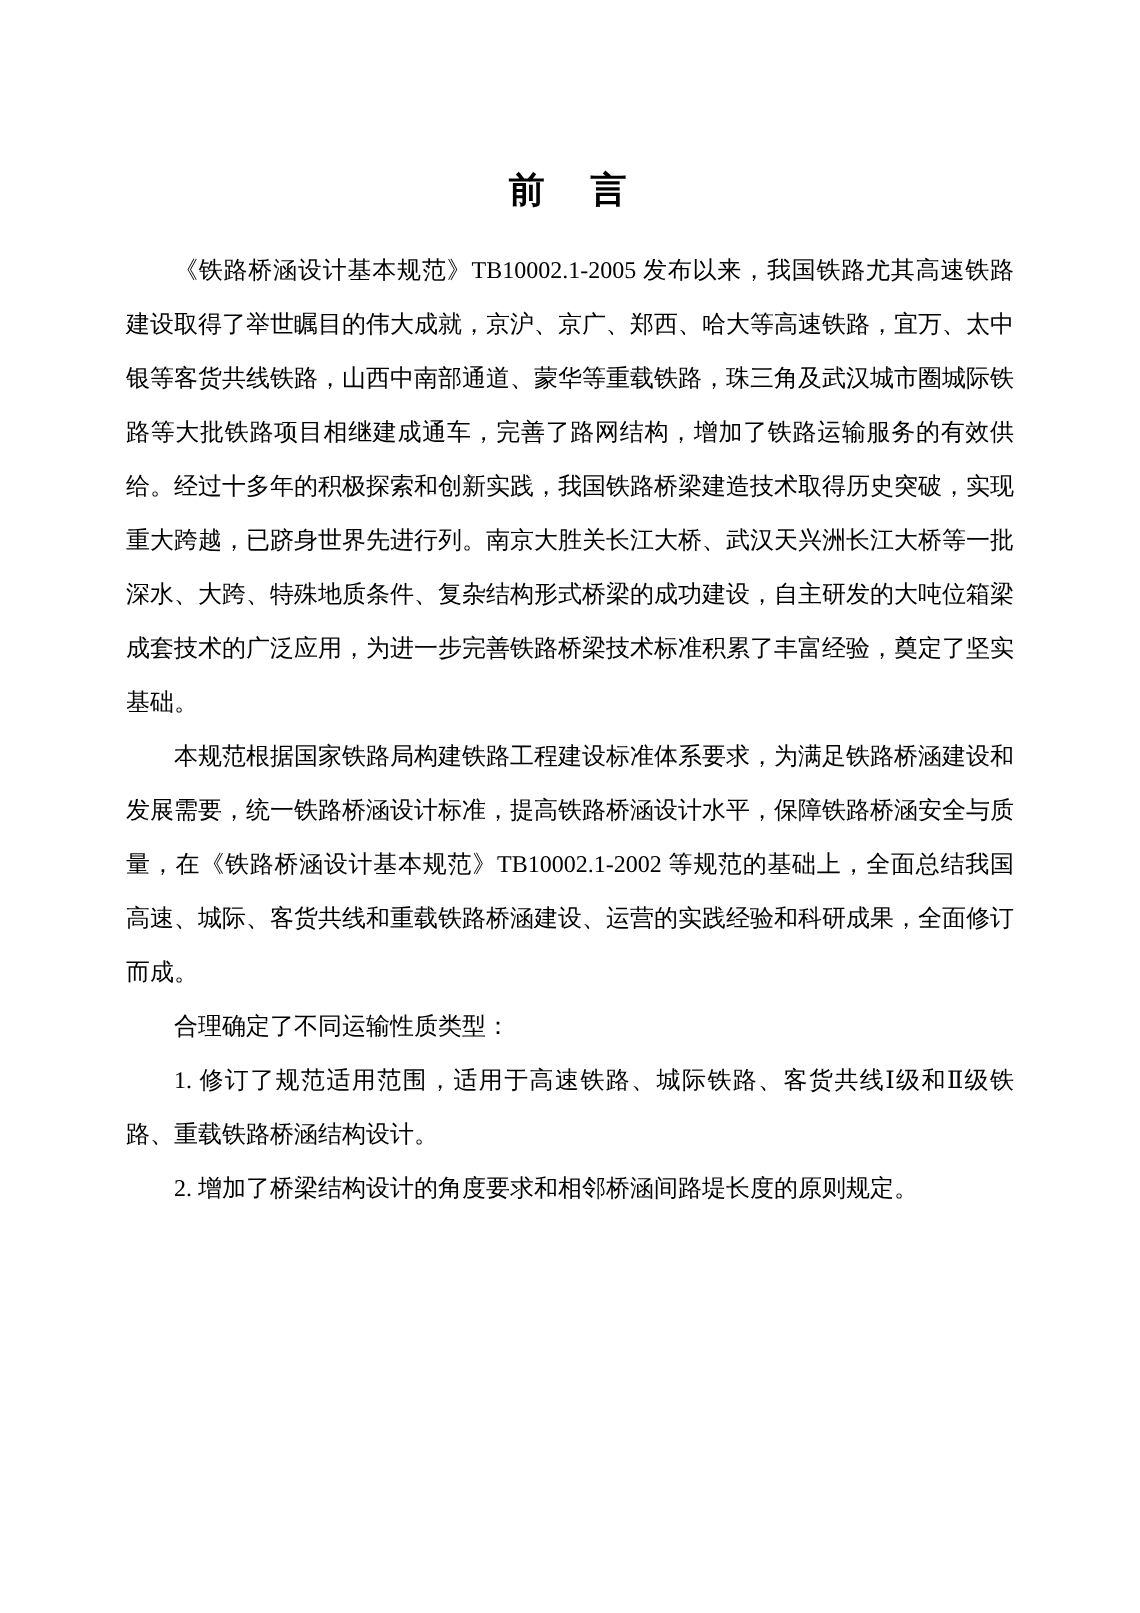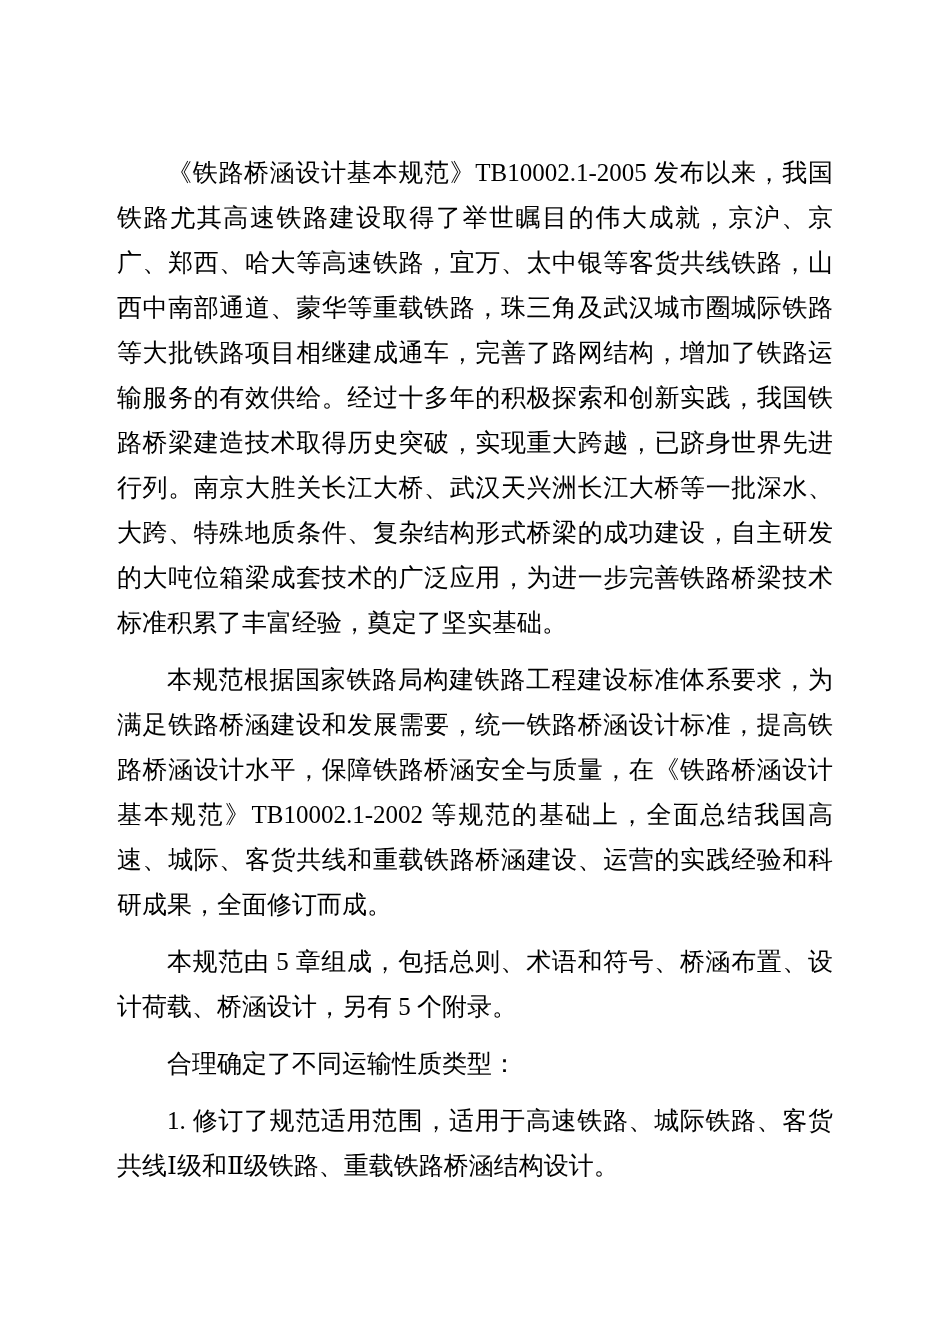--- a/index.html
+++ b/index.html
@@ -24,33 +24,34 @@
   }
   .doc-title {
     font-size: 30px;
     font-weight: bold;
     line-height: 42px;
     text-align: center;
     margin: 0 0 24px 0;
     letter-spacing: 4px;
   }
   .para {
-    font-size: 25px;
+    font-size: 20px;
     line-height: 45px;
     text-align: justify;
     text-indent: 2em;
-    margin: 12px;
+    margin: 0;
     word-break: break-all;
   }
 </style>
 </head>
 <body>
 
 <div class="page">
   <div class="content">
+    <h1 class="doc-title">前　言</h1>
 
     <p class="para">《铁路桥涵设计基本规范》TB10002.1-2005 发布以来，我国铁路尤其高速铁路建设取得了举世瞩目的伟大成就，京沪、京广、郑西、哈大等高速铁路，宜万、太中银等客货共线铁路，山西中南部通道、蒙华等重载铁路，珠三角及武汉城市圈城际铁路等大批铁路项目相继建成通车，完善了路网结构，增加了铁路运输服务的有效供给。经过十多年的积极探索和创新实践，我国铁路桥梁建造技术取得历史突破，实现重大跨越，已跻身世界先进行列。南京大胜关长江大桥、武汉天兴洲长江大桥等一批深水、大跨、特殊地质条件、复杂结构形式桥梁的成功建设，自主研发的大吨位箱梁成套技术的广泛应用，为进一步完善铁路桥梁技术标准积累了丰富经验，奠定了坚实基础。</p>
     <p class="para">本规范根据国家铁路局构建铁路工程建设标准体系要求，为满足铁路桥涵建设和发展需要，统一铁路桥涵设计标准，提高铁路桥涵设计水平，保障铁路桥涵安全与质量，在《铁路桥涵设计基本规范》TB10002.1-2002 等规范的基础上，全面总结我国高速、城际、客货共线和重载铁路桥涵建设、运营的实践经验和科研成果，全面修订而成。</p>
-    <p class="para">本规范由 5 章组成，包括总则、术语和符号、桥涵布置、设计荷载、桥涵设计，另有 5 个附录。</p>
     <p class="para">合理确定了不同运输性质类型：</p>
     <p class="para">1. 修订了规范适用范围，适用于高速铁路、城际铁路、客货共线Ⅰ级和Ⅱ级铁路、重载铁路桥涵结构设计。</p>
+    <p class="para">2. 增加了桥梁结构设计的角度要求和相邻桥涵间路堤长度的原则规定。</p>
   </div>
 </div>
 
 </body></html>

